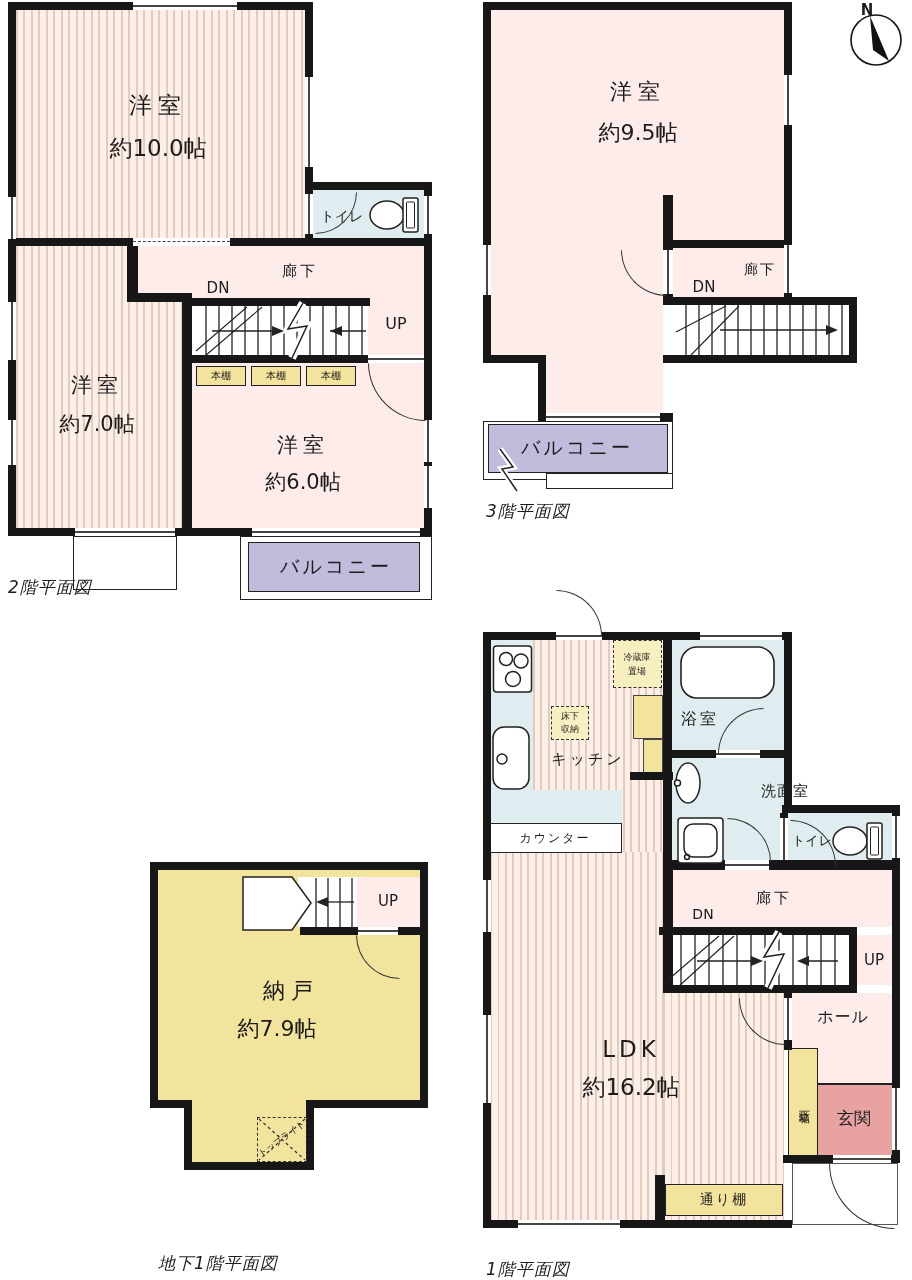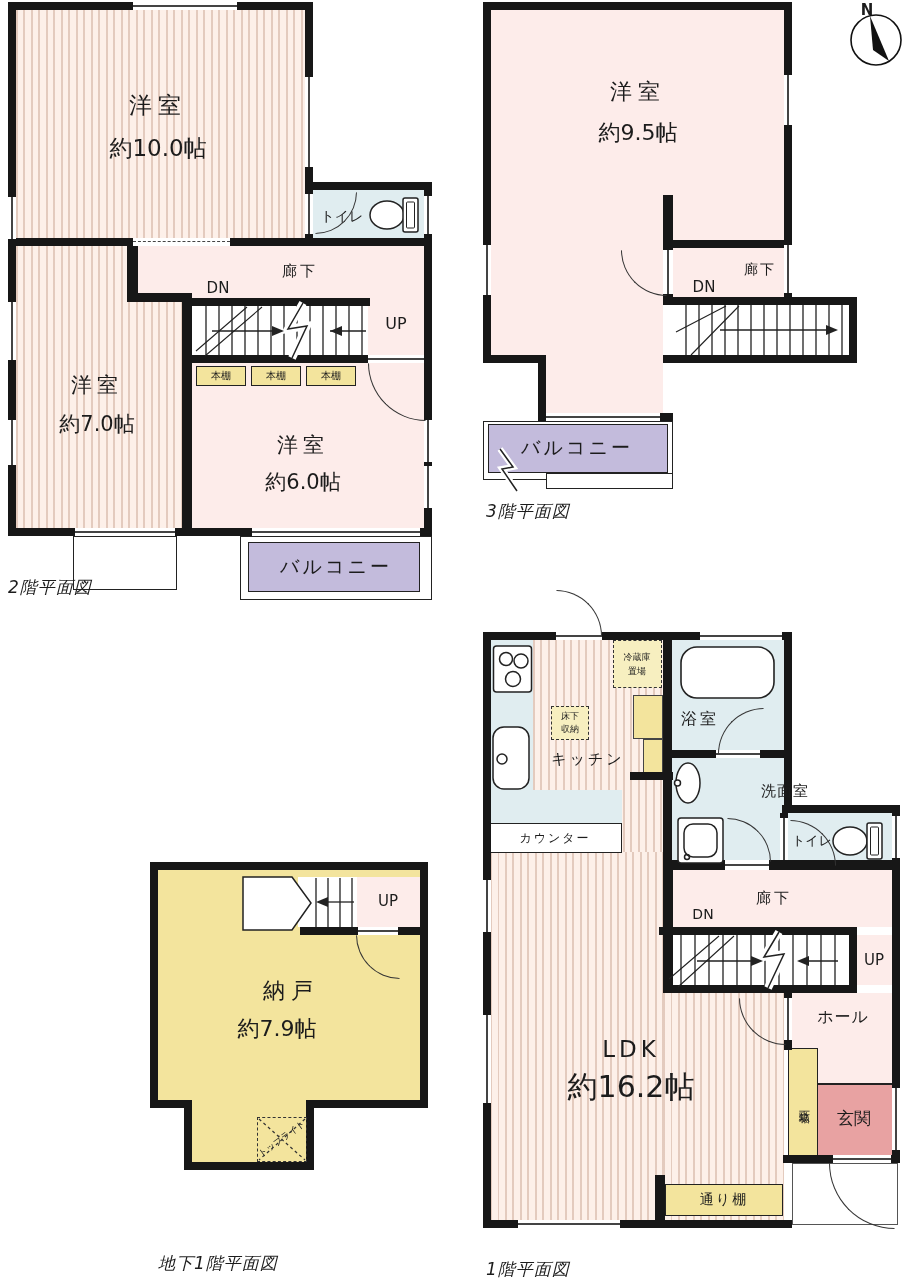--- a/index.html
+++ b/index.html
@@ -253,21 +253,21 @@
     <div class="win h" style="left:833px;top:1155px;width:58px;height:8px"></div>
 
     <div class="arc arc-tr" style="left:556px;top:590px;width:44px;height:44px"></div>
     <div class="arc arc-tl" style="left:718px;top:708px;width:44px;height:44px"></div>
     <div class="arc arc-tr" style="left:727px;top:818px;width:42px;height:42px"></div>
     <div class="arc arc-tr" style="left:790px;top:820px;width:44px;height:44px"></div>
     <div class="arc arc-bl" style="left:739px;top:998px;width:45px;height:45px"></div>
     <div class="arc arc-bl" style="left:829px;top:1163px;width:64px;height:64px"></div>
 
     <div class="lbl" style="left:631px;top:1049px;font-size:23px;letter-spacing:4px">LDK</div>
-    <div class="lbl" style="left:631px;top:1087px;font-size:30px">約16.2帖</div>
+    <div class="lbl" style="left:631px;top:1087px;font-size:23px">約16.2帖</div>
     <div class="lbl" style="left:588px;top:759px;font-size:15px;letter-spacing:3px">キッチン</div>
     <div class="lbl" style="left:700px;top:719px;font-size:16px;letter-spacing:3px">浴室</div>
     <div class="lbl" style="left:785px;top:791px;font-size:15px;letter-spacing:1px">洗面室</div>
     <div class="lbl" style="left:812px;top:840px;font-size:13px">トイレ</div>
     <div class="lbl" style="left:774px;top:898px;font-size:15px;letter-spacing:3px">廊下</div>
     <div class="lbl" style="left:703px;top:914px;font-size:14px">DN</div>
     <div class="lbl" style="left:874px;top:960px;font-size:15px">UP</div>
     <div class="lbl" style="left:843px;top:1017px;font-size:16px;letter-spacing:1px">ホール</div>
     <div class="lbl" style="left:854px;top:1118px;font-size:17px">玄関</div>
     <div class="cap" style="left:486px;top:1258px">1階平面図</div>

